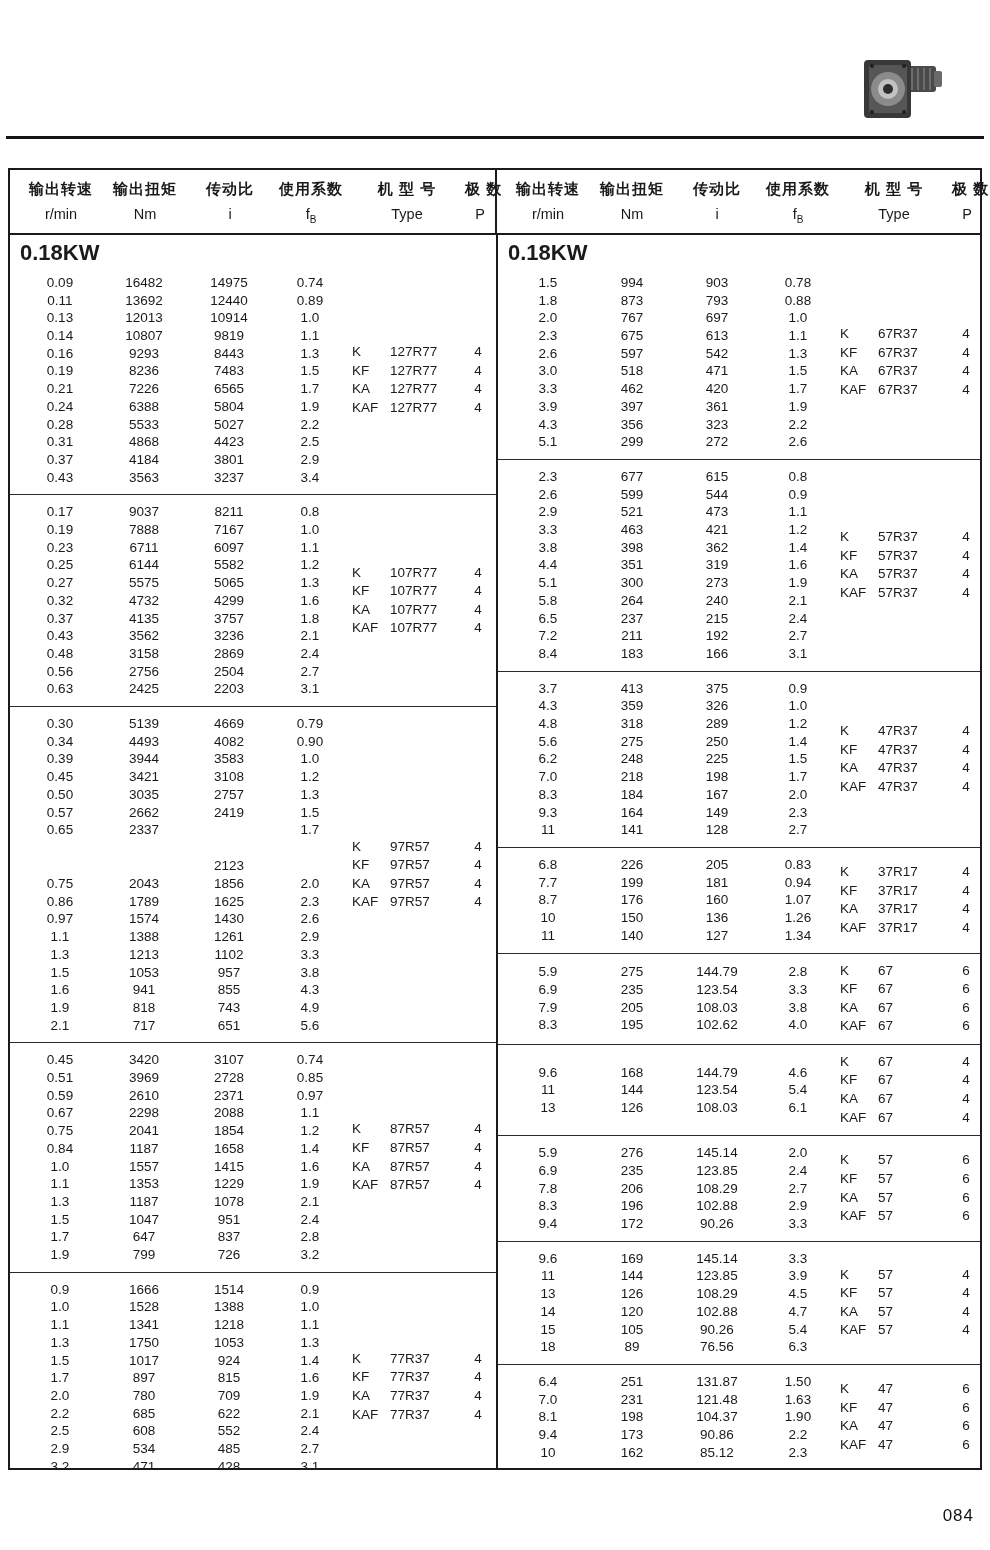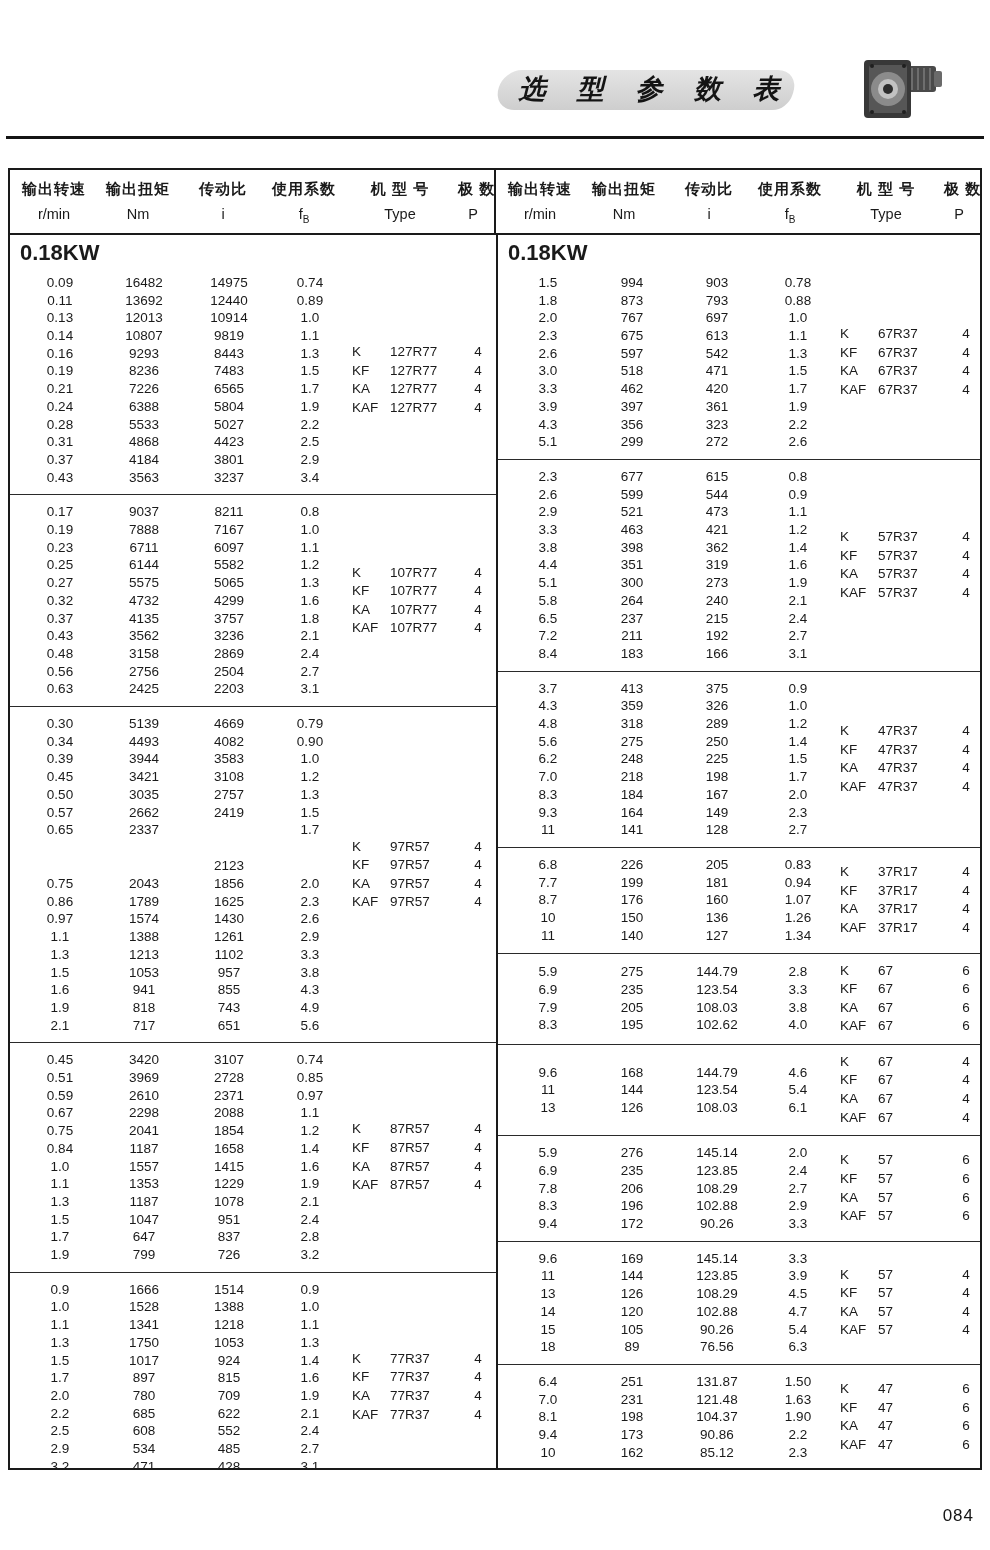--- a/index.html
+++ b/index.html
@@ -14,21 +14,21 @@
   .banner-text{position:absolute;inset:0;display:flex;align-items:center;justify-content:center;
                font-size:27px;font-weight:700;font-style:italic;letter-spacing:12px;text-indent:12px;color:#141414}
   .gearsvg{position:absolute;left:860px;top:54px}
 
   .toprule{position:absolute;left:6px;right:6px;top:136px;height:3px;background:#141414}
 
   
   .seltable{position:absolute;left:8px;right:8px;top:168px;height:1302px;
             border:2px solid #1a1a1a;display:flex;flex-direction:column;box-sizing:border-box}
   .thead{display:flex;border-bottom:2px solid #1a1a1a}
-  .thalf{flex:1;display:flex;padding:10px 0 8px 2px;box-sizing:border-box}
+  .thalf{flex:1;display:flex;padding:10px 0 8px 9px;box-sizing:border-box}
   .hr{border-left:2px solid #1a1a1a}
   .hcell{text-align:center;flex-shrink:0}
   .hcn{font-size:15px;font-weight:700;letter-spacing:1px;white-space:nowrap}
   .hen{font-size:14.5px;margin-top:7px}
   sub.hsub{font-size:10px}
 
   .tbody{flex:1;display:flex;align-items:stretch;overflow:hidden}
   .half{flex:1;display:flex;flex-direction:column;box-sizing:border-box}
   .power{font-size:22px;font-weight:700;margin:5px 0 0 10px;line-height:26px}
   .block{display:flex;align-items:center;padding:8px 0;box-sizing:border-box}
@@ -42,24 +42,20 @@
   .tmodel{width:70px;flex-shrink:0}
   .tpoles{width:36px;text-align:center;flex-shrink:0}
 
   .pagenum{position:absolute;right:16px;bottom:24px;font-size:17px;letter-spacing:1px;color:#141414}
 </style>
 </head>
 <body>
 
 <div class="page">
 
-  <div class="banner">
-    <div class="banner-bg"></div>
-    <div class="banner-text">选 型 参 数 表</div>
-  </div>
 
   <svg class="gearsvg" width="84" height="74" viewBox="0 0 84 74">
     <rect x="48" y="12" width="28" height="26" rx="3" fill="#4a4a4a"></rect>
     <g stroke="#6e6e6e" stroke-width="2">
       <line x1="52" y1="14" x2="52" y2="36"></line>
         <line x1="58" y1="14" x2="58" y2="36"></line>
       <line x1="64" y1="14" x2="64" y2="36"></line>
         <line x1="70" y1="14" x2="70" y2="36"></line>
     </g>
     <rect x="74" y="17" width="8" height="16" rx="2" fill="#6a6a6a"></rect>

